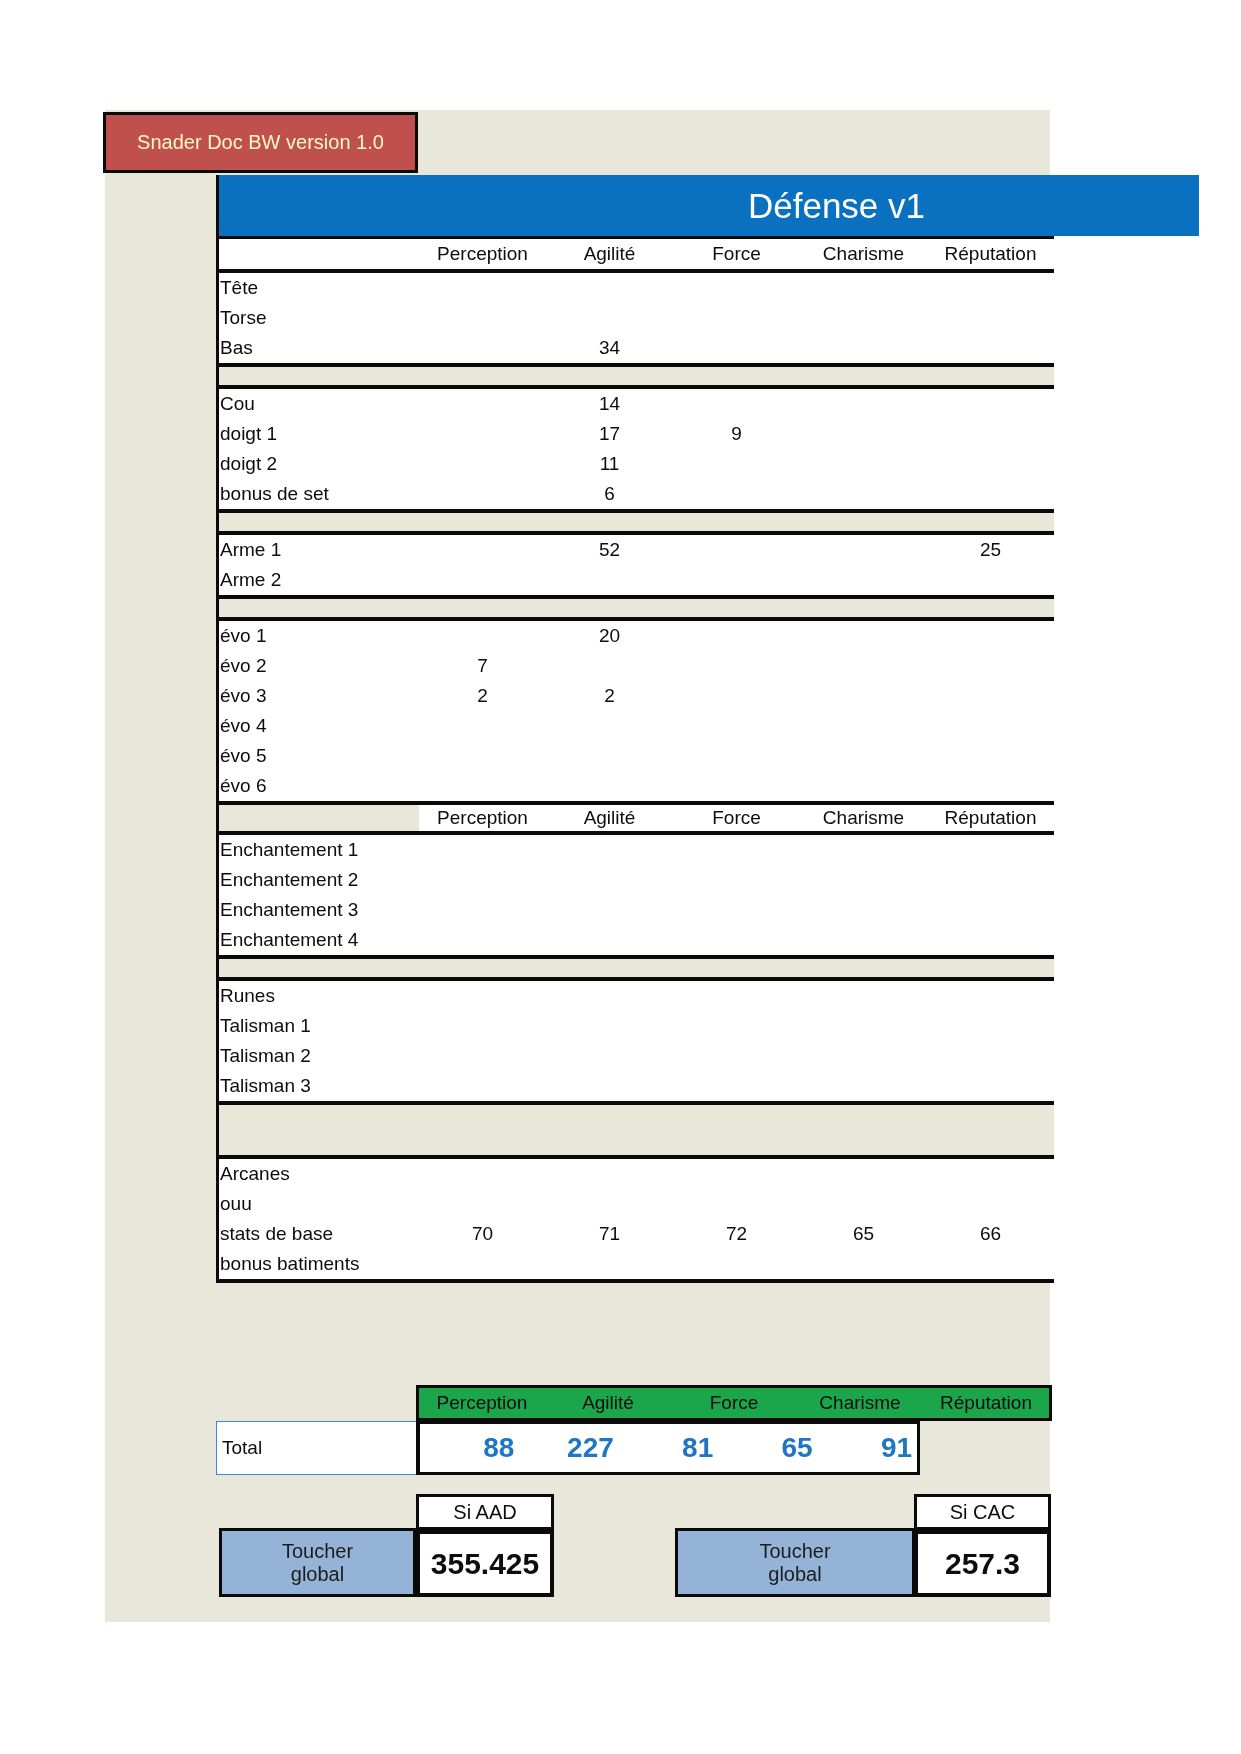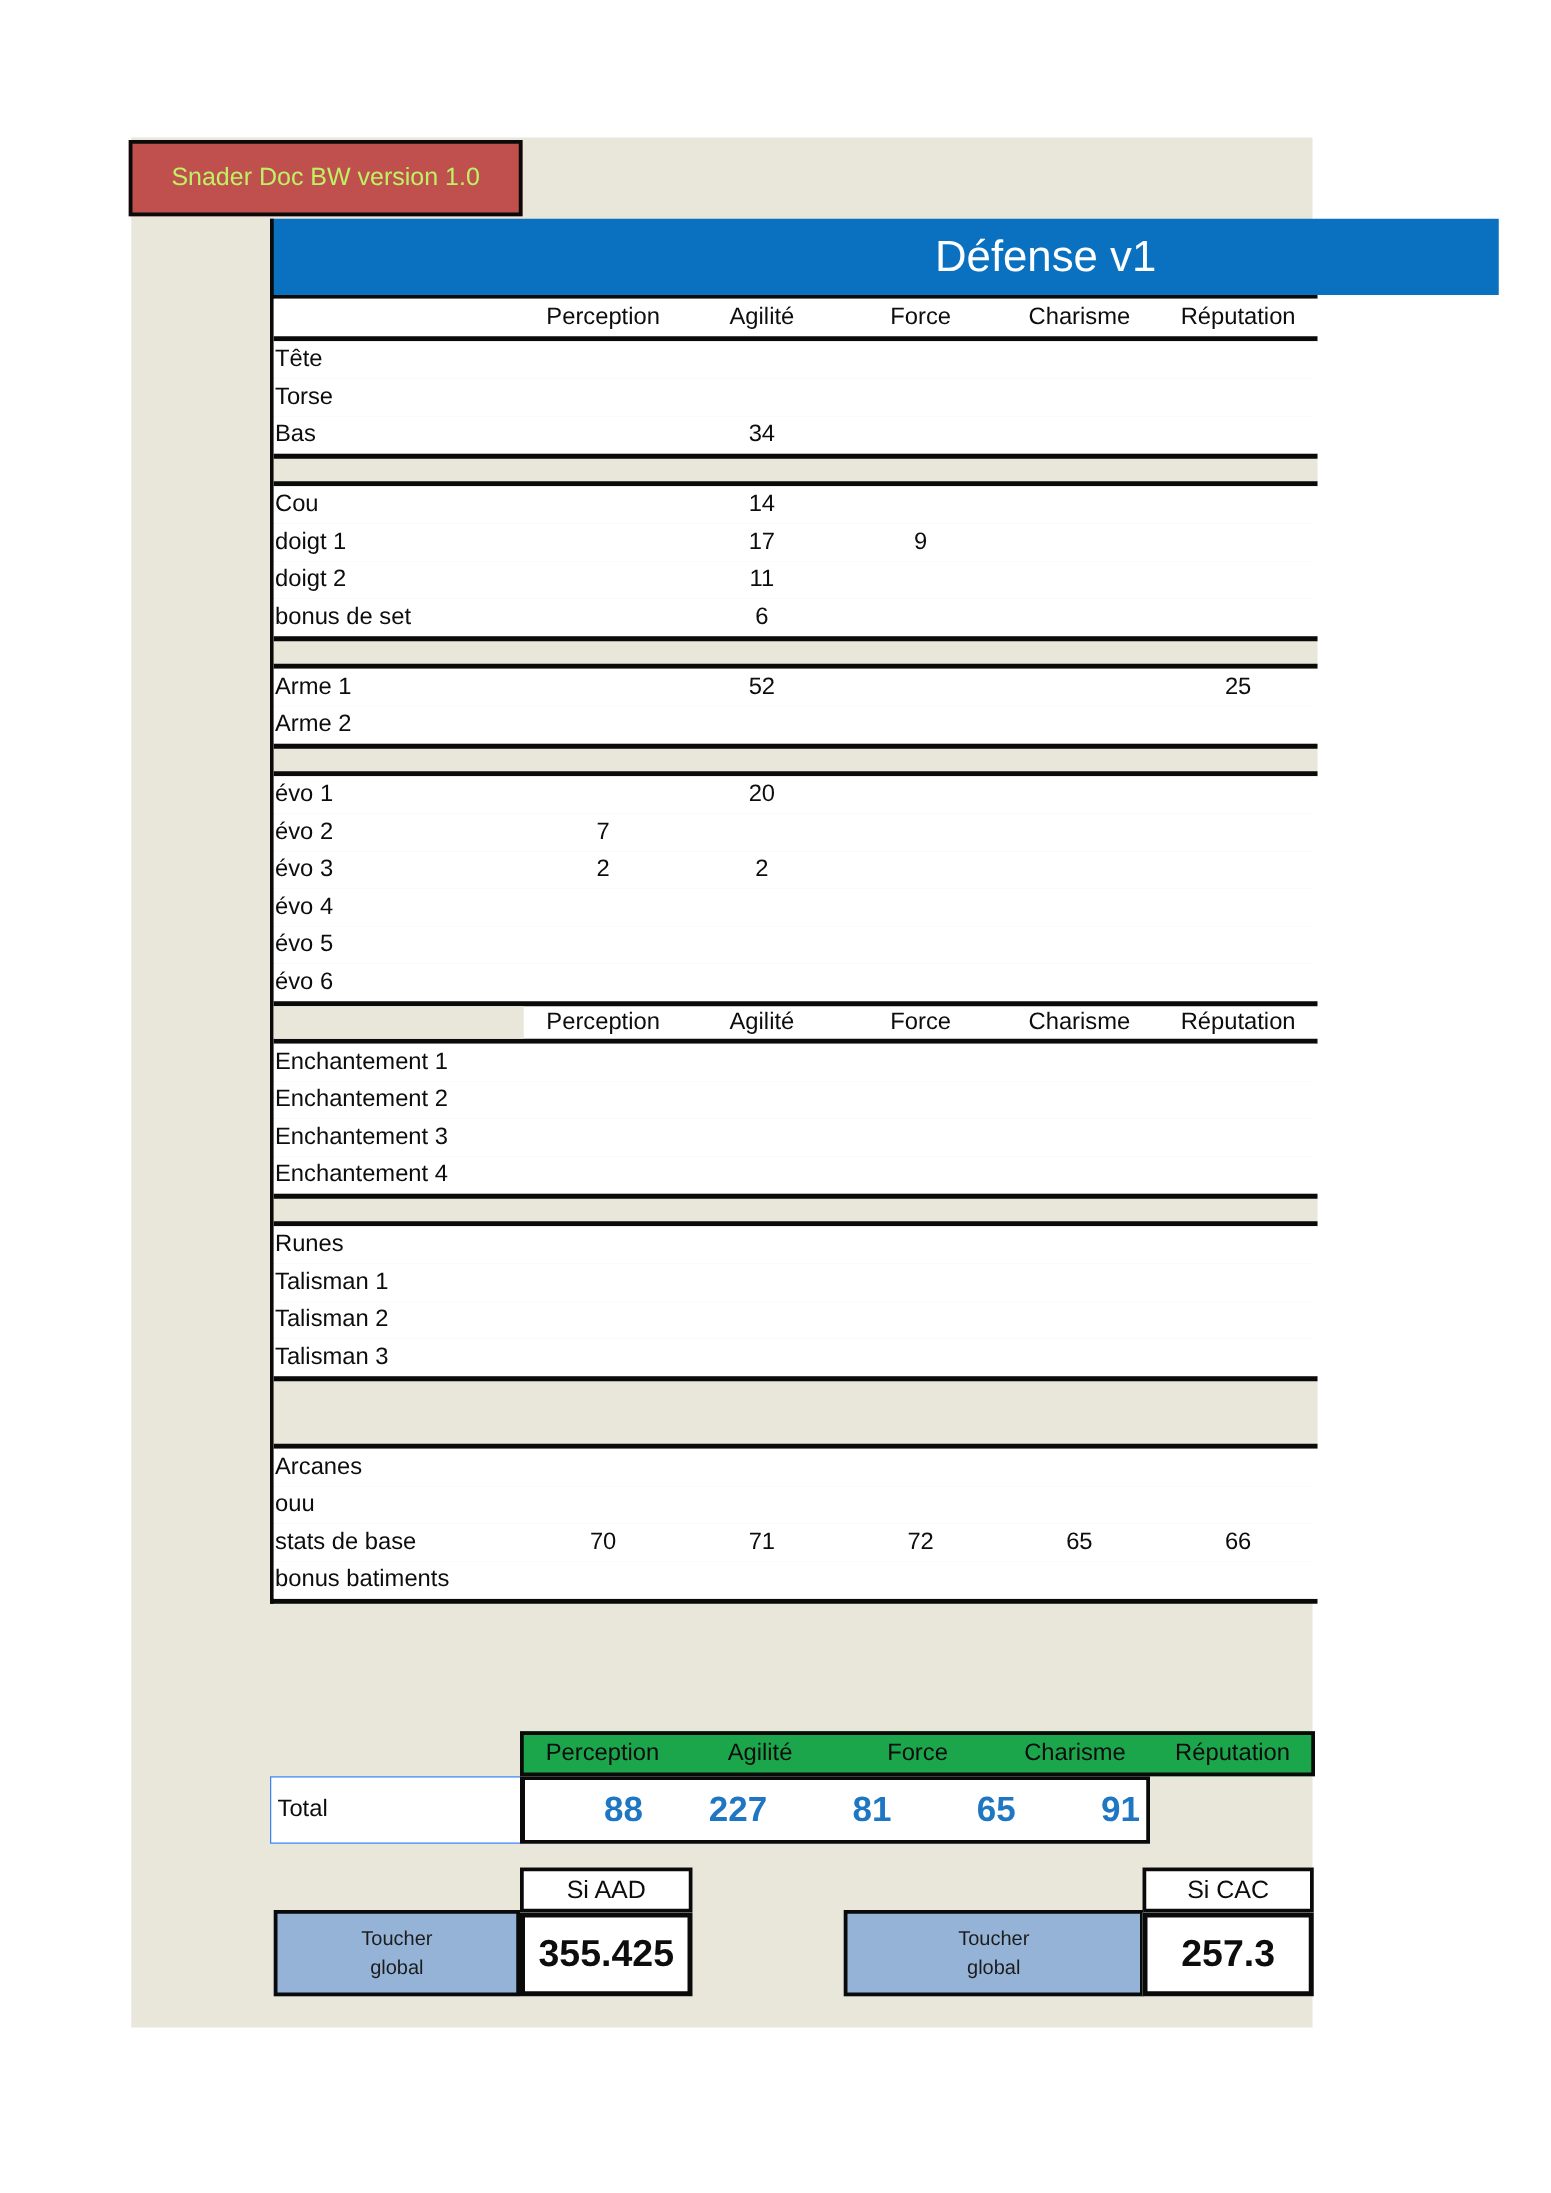--- a/index.html
+++ b/index.html
@@ -3,21 +3,21 @@
 <meta charset="utf-8">
 <style>
   * { box-sizing: border-box; margin: 0; padding: 0; }
   body { font-family: "Liberation Sans", "DejaVu Sans", sans-serif; background: #ffffff; }
   .page { position: relative; width: 1241px; height: 1754px; background: #ffffff; overflow: hidden; }
 
   .beige-panel { position: absolute; left: 105px; top: 110px; width: 945px; height: 1512px; background: #E9E6DA; }
 
   .version-box { position: absolute; left: 103px; top: 112px; width: 315px; height: 61px;
     background: #C0504D; border: 3px solid #0a0a0a; display: flex; align-items: center; justify-content: center;
-    font-size: 20px; color: #bef264; }
+    font-size: 20px; color: #fef9c3; }
 
   .title-bar { position: absolute; left: 216px; top: 175px; width: 983px; height: 61px;
     background: #0A71C0; border-left: 3px solid #0a0a0a; color: #fff; font-size: 35px;
     display: flex; align-items: center; justify-content: center; padding-left: 255px; }
 
   .stat-table { position: absolute; left: 216px; top: 236px; width: 838px;
     border-left: 3px solid #0a0a0a; border-top: 3px solid #0a0a0a; border-bottom: 4px solid #0a0a0a; }
   .trow { display: flex; height: 30px; background: #ffffff; }
   .trow.header-row { height: 34px; border-bottom: 4px solid #0a0a0a; }
   .trow.header2 { border-top: 4px solid #0a0a0a; }
@@ -43,21 +43,21 @@
   .cond-box { position: absolute; height: 36px; background: #fff; border: 3px solid #0a0a0a;
     display: flex; align-items: center; justify-content: center; font-size: 20px; color: #0d0d0d; }
   .cond-aad { left: 416px; top: 1494px; width: 138px; }
   .cond-cac { left: 914px; top: 1494px; width: 137px; }
   .value-box { position: absolute; height: 67px; background: #fff; border: 4px solid #0a0a0a;
     display: flex; align-items: center; justify-content: center; font-size: 30px; font-weight: bold; color: #0d0d0d; }
   .value-aad { left: 416px; top: 1530px; width: 138px; }
   .value-cac { left: 914px; top: 1530px; width: 137px; }
   .blue-box { position: absolute; top: 1528px; height: 69px; background: #95B3D7; border: 3px solid #0a0a0a;
     display: flex; flex-direction: column; align-items: center; justify-content: center;
-    font-size: 16px; line-height: 23px; color: #1c1c1c; }
+    font-size: 20px; line-height: 23px; color: #1c1c1c; }
   .blue-aad { left: 219px; width: 197px; }
   .blue-cac { left: 675px; width: 240px; }
 </style>
 </head>
 <body>
 
 <div class="page">
 
   <div class="beige-panel"></div>
 

